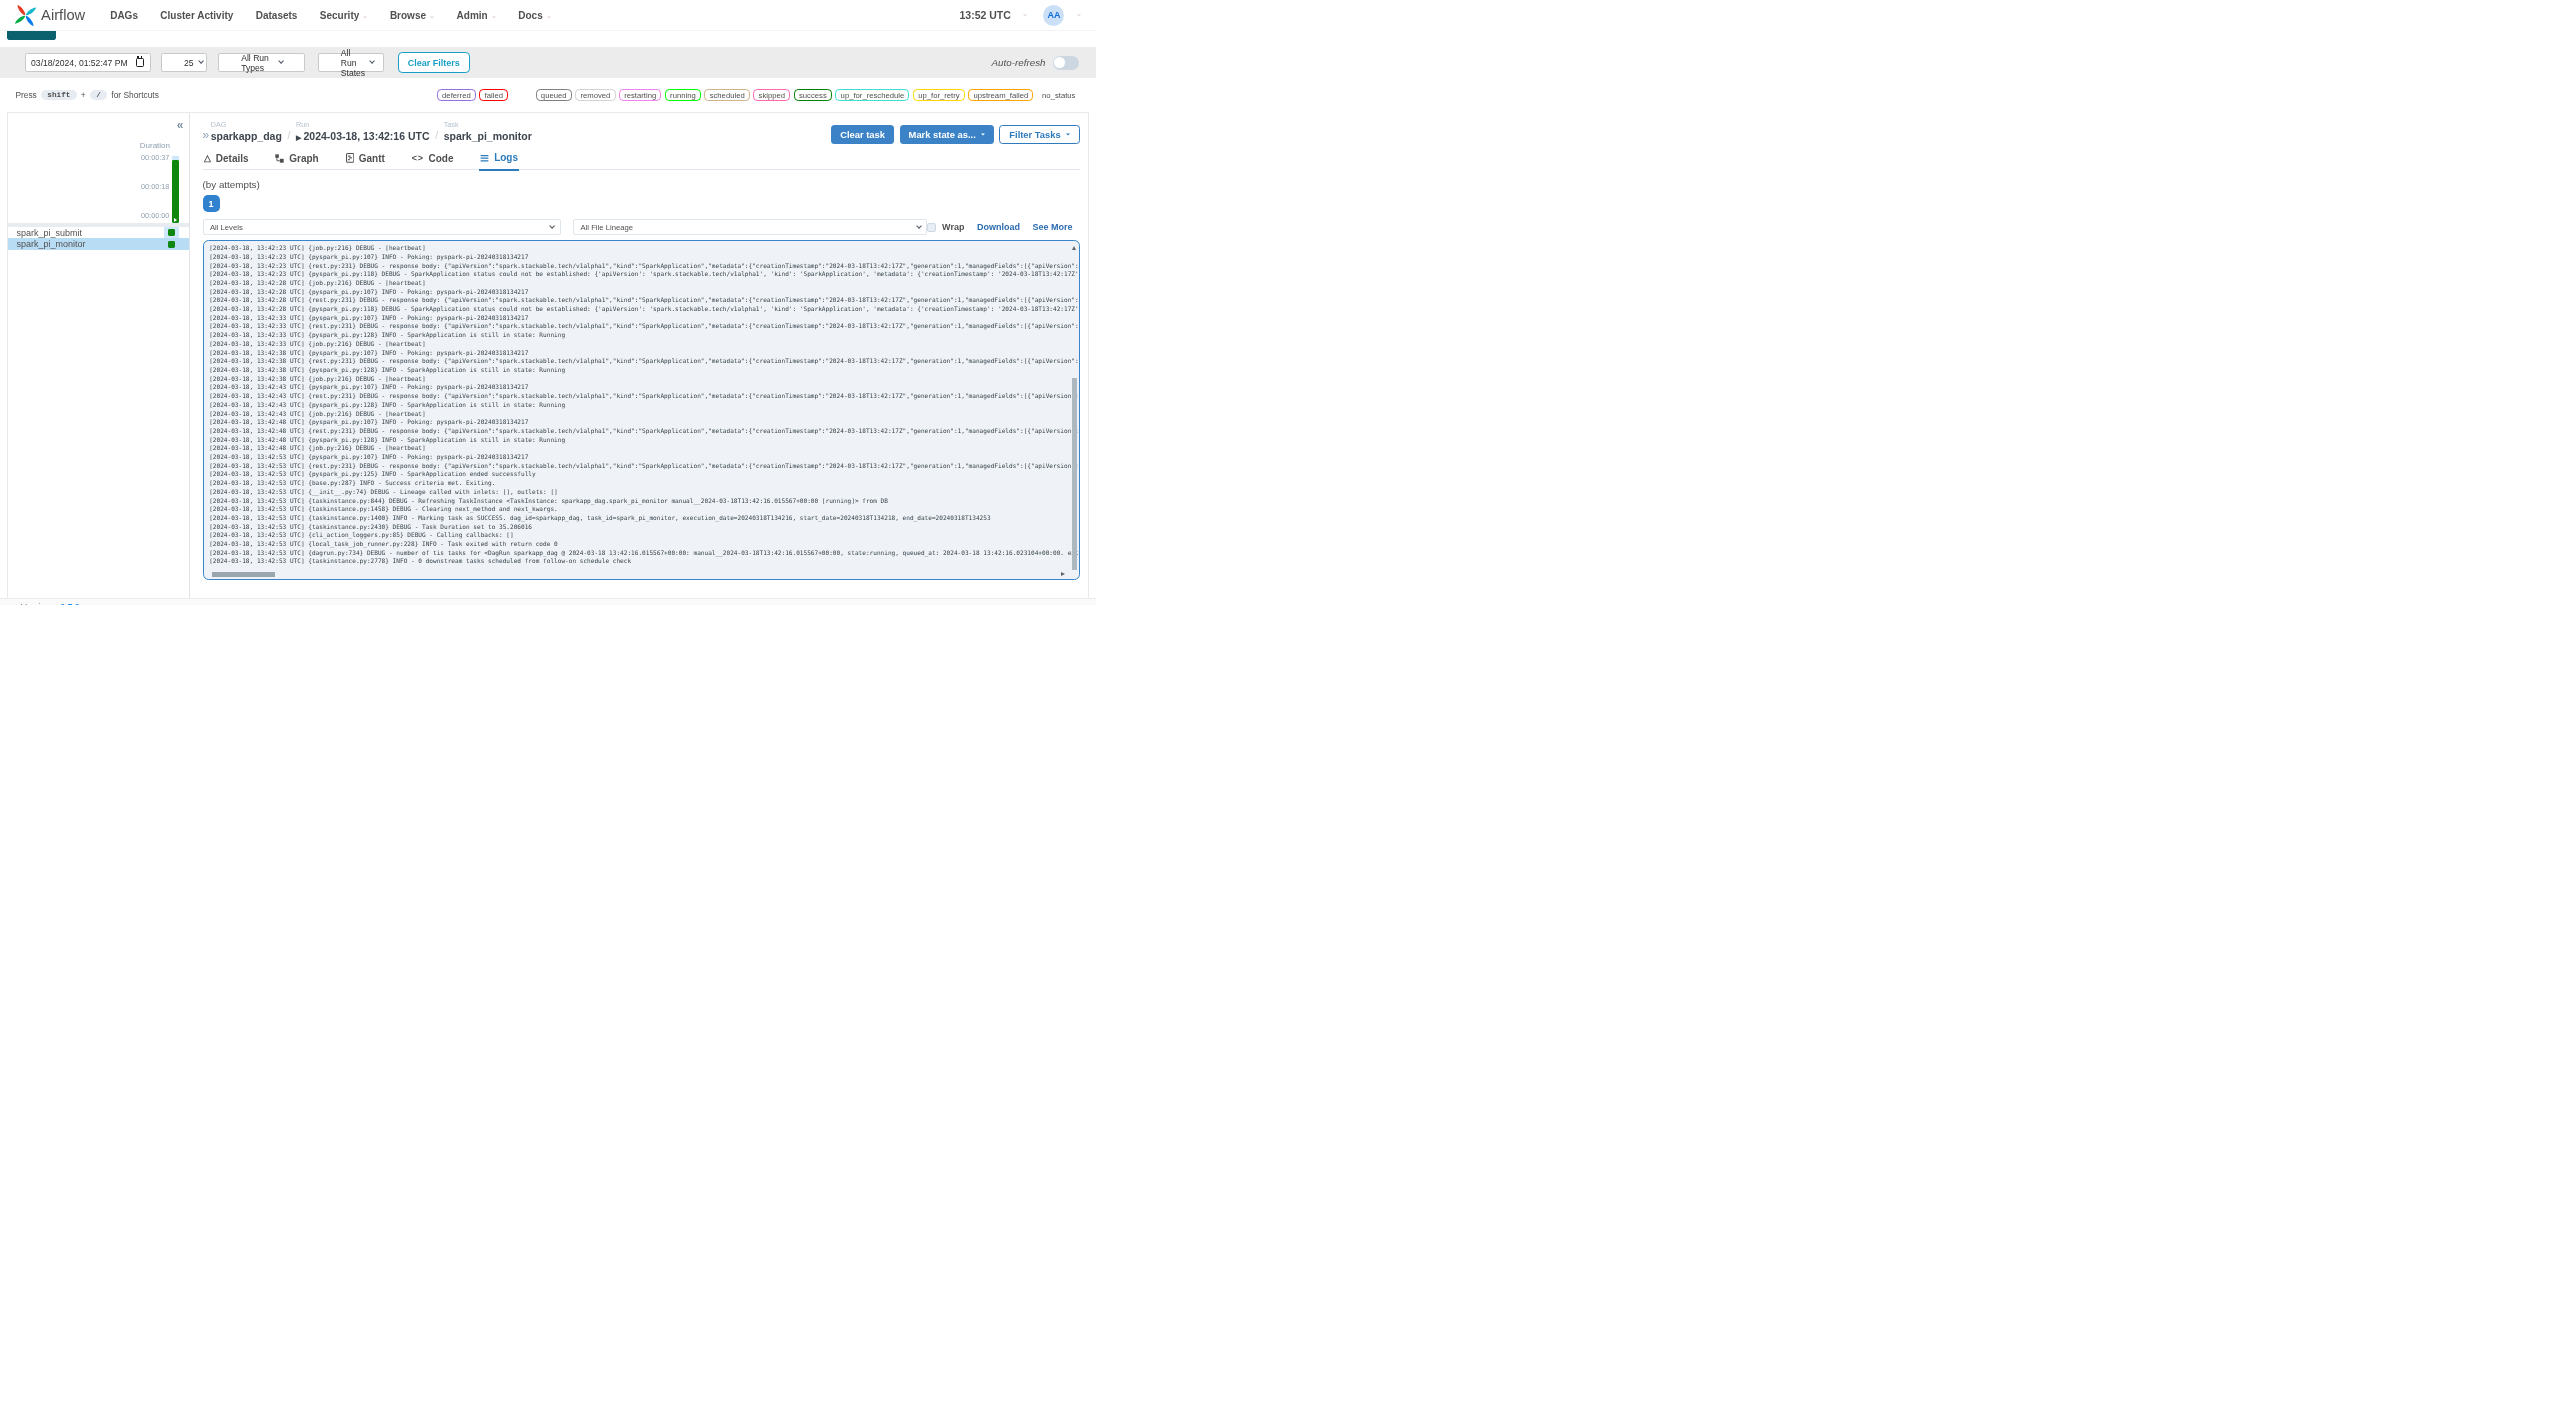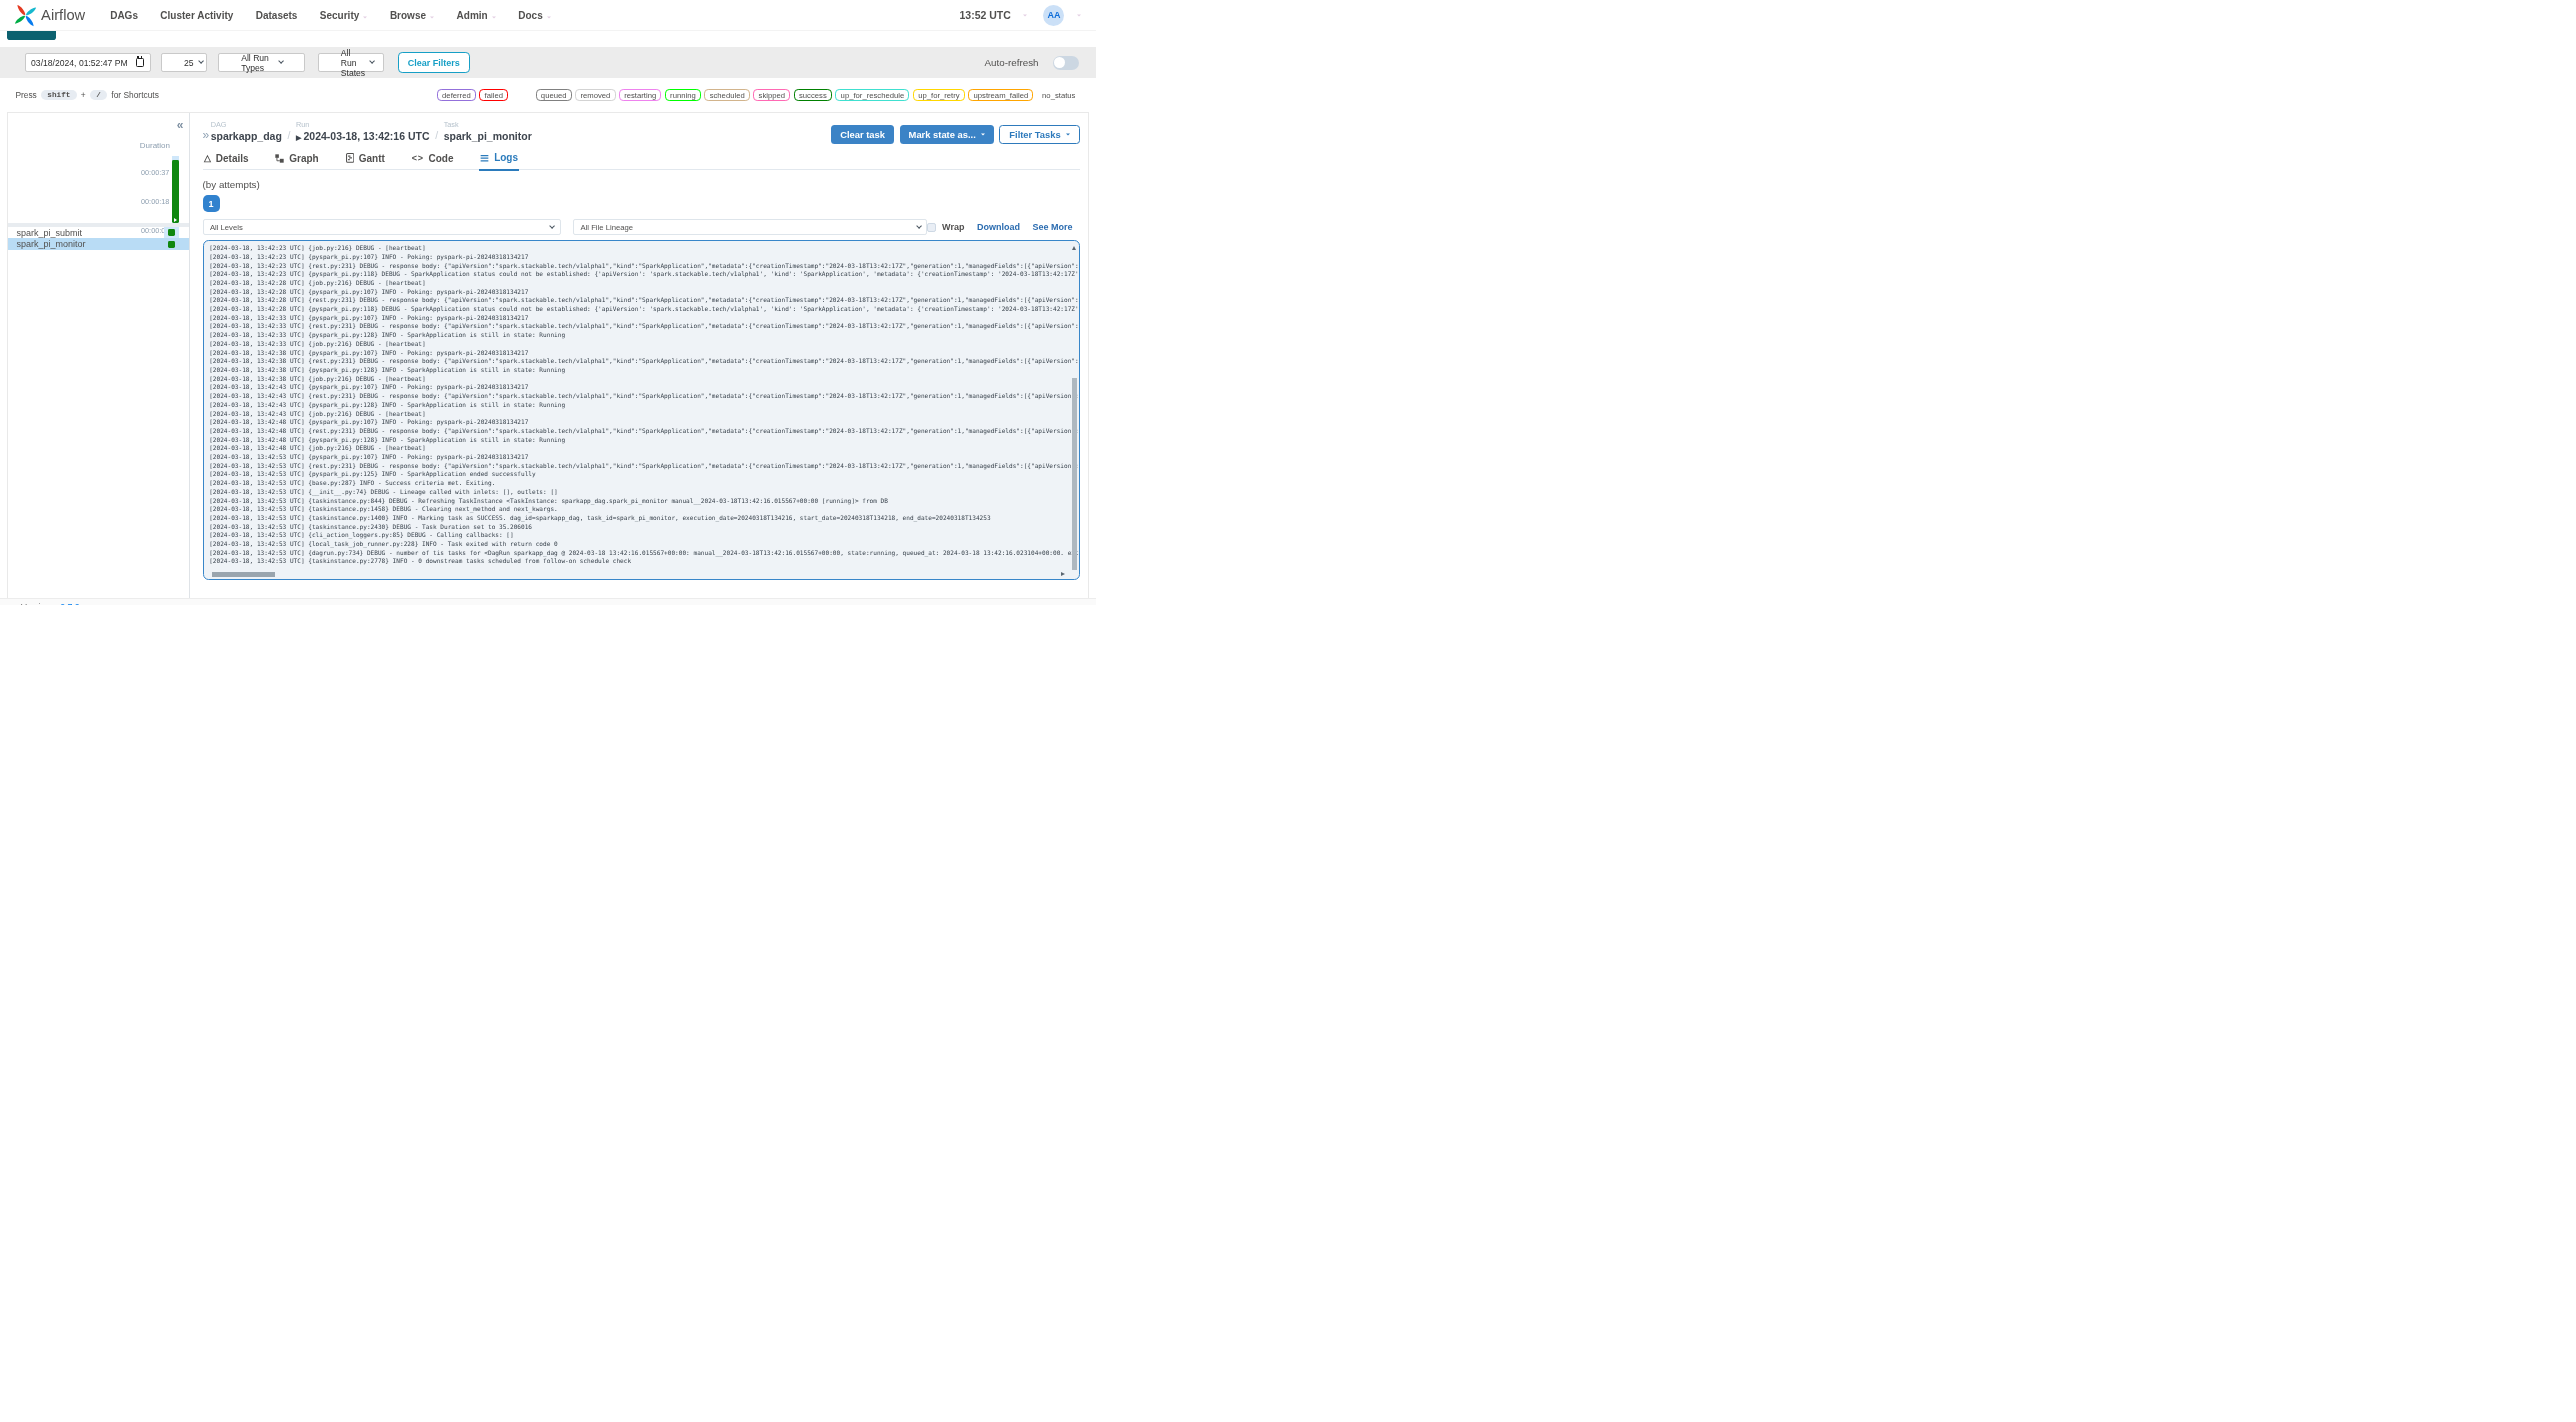--- a/index.html
+++ b/index.html
@@ -33,21 +33,21 @@
   .cal-icon { width:8.4px; height:9px; border:1.1px solid #1e1e1e; border-radius:1.4px; position:relative; }
   .cal-icon::before, .cal-icon::after { content:""; position:absolute; top:-2.8px; width:1.4px; height:2.1px; background:#1e1e1e; }
   .cal-icon::before { left:0.7px; } .cal-icon::after { right:0.7px; }
   .mini-select { height:19.6px; background:#fff; border:0.7px solid #c9c9c9; border-radius:2.1px;
     display:flex; align-items:center; justify-content:space-between; padding:0 22px; font-size:8.6px; color:#2f2f2f; }
   .w-25 { width:35px; } .w-types { width:87px; margin-left:0.7px; } .w-states { width:66px; margin-left:2.1px; }
   .chevron { width:4.2px; height:4.2px; border-right:1px solid #4a5560; border-bottom:1px solid #4a5560;
     transform:rotate(45deg) translateY(-1.4px); flex:none; margin-left:4.2px; }
   .clear-filters { height:21px; padding:0 9px; background:#fff; border:1.4px solid #169fc6; border-radius:4.2px;
     color:#169fc6; font-size:9px; font-weight:700; display:flex; align-items:center; margin-left:3.5px; cursor:pointer; }
-  .autorefresh { margin-left:auto; display:flex; align-items:center; gap:14px; }
+  .autorefresh { margin-left:auto; display:flex; align-items:center; gap:7px;font-style:italic; }
   .ar-label { font-size:9.8px; color:#51504f; }
   .toggle { width:26.5px; height:14px; border-radius:7px; background:#ccd7e2; position:relative; cursor:pointer; }
   .toggle .knob { position:absolute; left:1.4px; top:1.4px; width:11.2px; height:11.2px; border-radius:50%; background:#fff; }
 
   
   .legendrow { height:34px; display:flex; align-items:center; padding:0 15.4px; background:#fff; }
   .shortcuts { font-size:8.4px; color:#51504f; display:flex; align-items:center; gap:4.2px; }
   .kbd { background:#e7ecf2; border-radius:6.3px; padding:0.7px 6.3px; font-family:"Liberation Mono", monospace;
     font-size:7.7px; font-weight:700; color:#51504f; }
   .tags { margin-left:auto; display:flex; align-items:center; gap:3.5px; }
@@ -56,21 +56,21 @@
 
   
   .maincard { margin:0 7px; height:486px; border:0.7px solid #e9e9e9; border-bottom:none; display:flex; background:#fff; }
 
   
   .sidebar { width:182px; flex:none; border-right:0.7px solid #dfe3e7; position:relative; }
   .collapse-btn { position:absolute; top:5.6px; right:5.6px; font-size:12px; font-weight:700; color:#7e90a2; cursor:pointer; line-height:1; }
   .duration-label { position:absolute; top:28px; right:19px; font-size:8px; color:#8fa0b1; }
   .axis { position:absolute; top:43px; right:9.8px; display:flex; }
   .axis-labels { display:flex; flex-direction:column; justify-content:space-between; align-items:flex-end;
-    height:67px; margin-right:2.8px; font-size:7.3px; color:#8fa0b1; transform:translateY(-3.5px);margin-top:15px; }
+    height:67px; margin-right:2.8px; font-size:7.3px; color:#8fa0b1; transform:translateY(-3.5px); }
   .axis-bar { width:7px; height:67px; background:#cfe7fa; position:relative; }
   .axis-fill { position:absolute; left:0; right:0; top:3.5px; bottom:0; background:#0f870f; border-radius:1.4px; }
   .axis-play { position:absolute; bottom:1.4px; left:1.4px; width:0; height:0;
     border-left:3.5px solid #fff; border-top:2.4px solid transparent; border-bottom:2.4px solid transparent; }
   .sidebar-sep { position:absolute; top:110px; left:0; right:0; height:3.5px; background:#e8ecf0; }
   .taskrows { position:absolute; top:114px; left:0; right:0; }
   .taskrow { height:11.2px; display:flex; align-items:center; padding-left:8.4px; font-size:9px; color:#51504f; cursor:pointer; }
   .taskrow.selected { background:#b9dcf5; height:12px; }
   .sq-cell { margin-left:auto; margin-right:9.8px; width:15.4px; align-self:stretch; background:#cfe7fa;
     display:flex; align-items:center; justify-content:center; }

